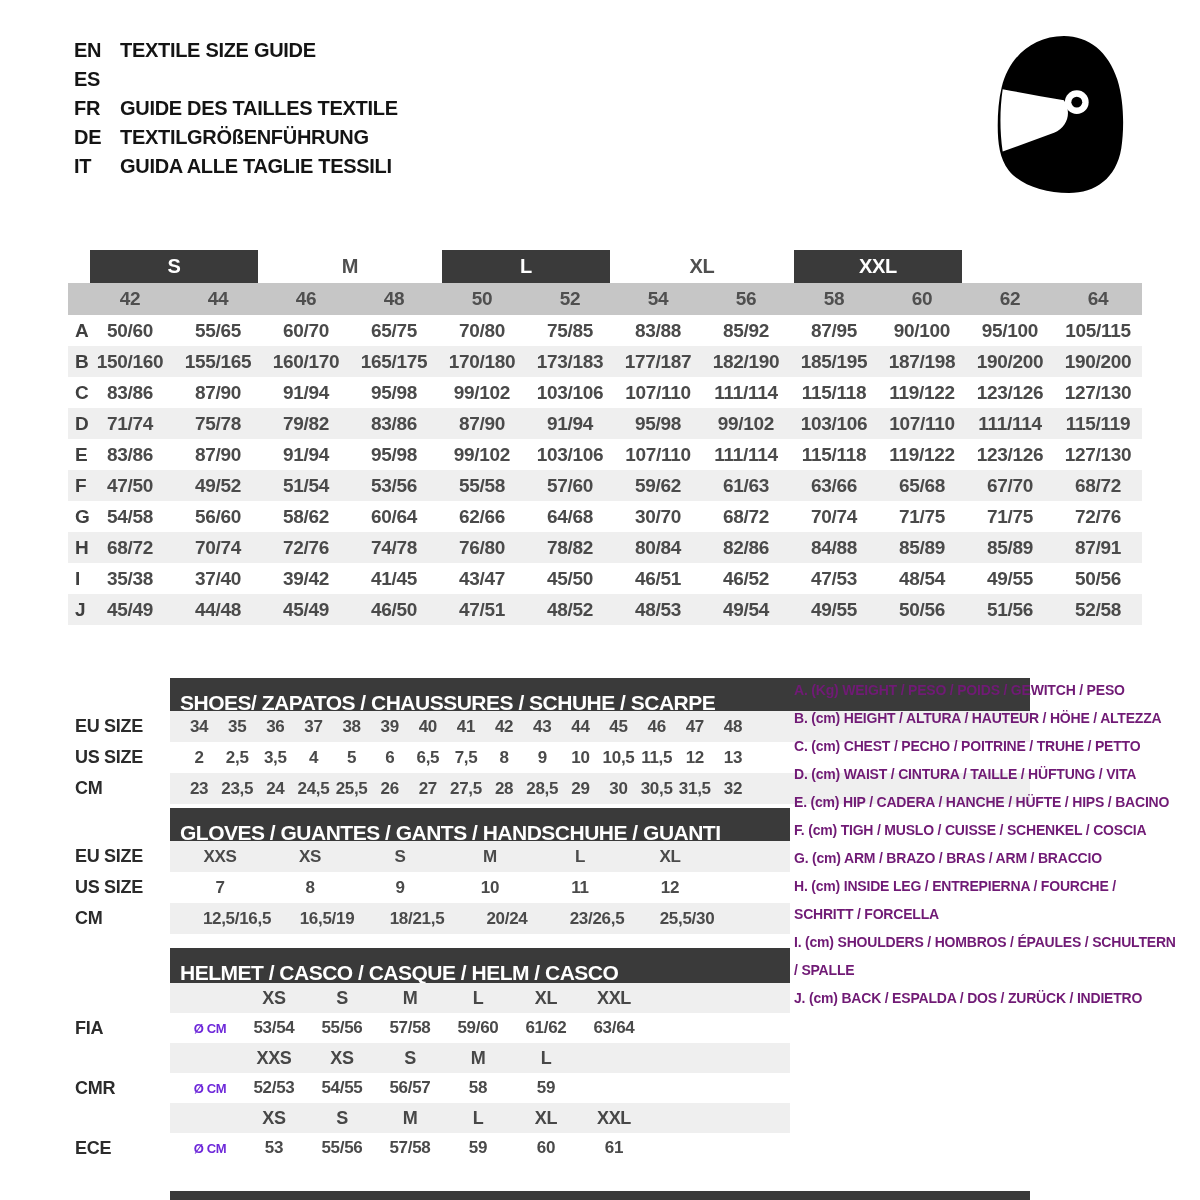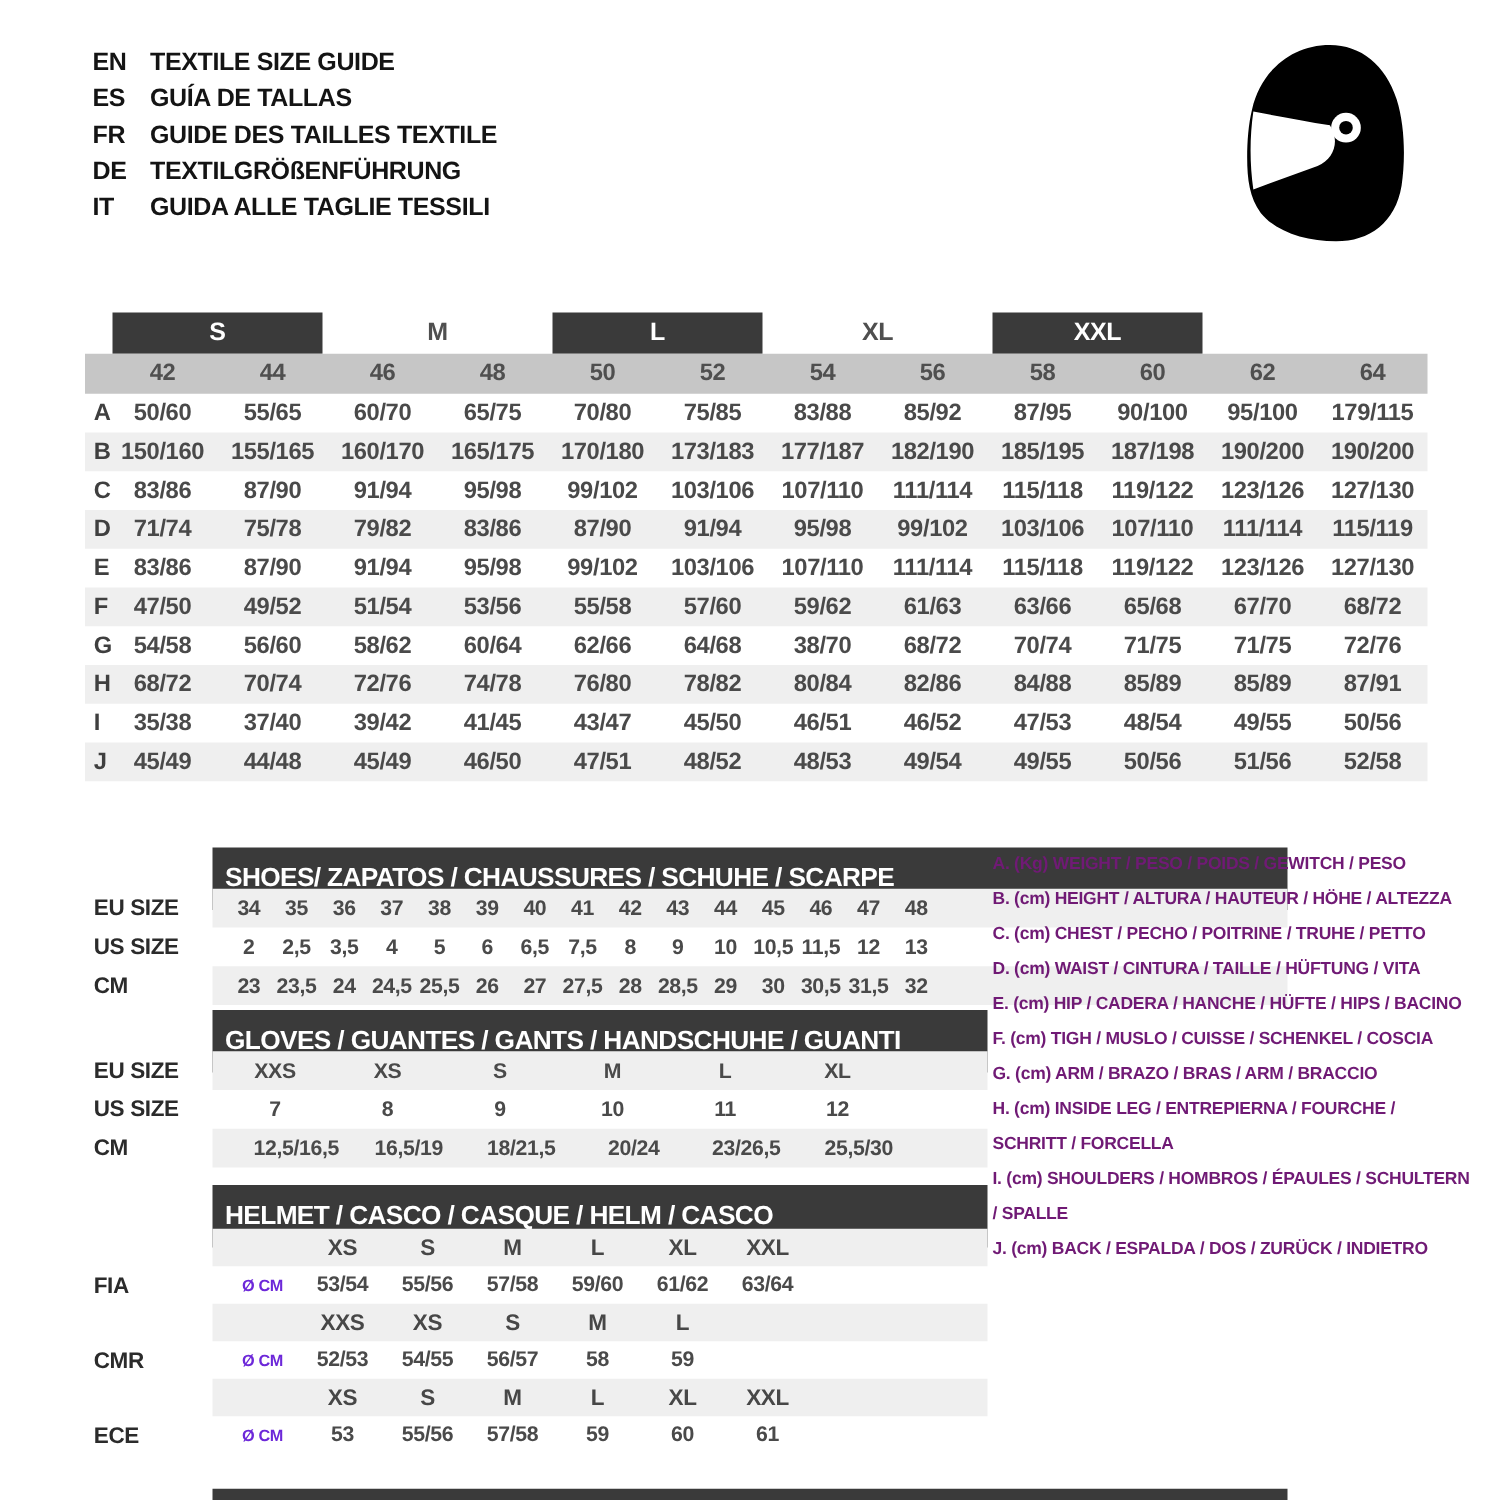--- a/index.html
+++ b/index.html
@@ -63,21 +63,20 @@
 
 <div class="page">
 
   <div class="lang-list">
       <div class="lang-row">
         <span>EN</span>
         <span>TEXTILE SIZE GUIDE</span>
       </div>
       <div class="lang-row">
         <span>ES</span>
-        <span>GUÍA DE TALLAS</span>
       </div>
       <div class="lang-row">
         <span>FR</span>
         <span>GUIDE DES TAILLES TEXTILE</span>
       </div>
       <div class="lang-row">
         <span>DE</span>
         <span>TEXTILGRÖßENFÜHRUNG</span>
       </div>
       <div class="lang-row">
@@ -122,21 +121,21 @@
         <span class="cell">55/65</span>
         <span class="cell">60/70</span>
         <span class="cell">65/75</span>
         <span class="cell">70/80</span>
         <span class="cell">75/85</span>
         <span class="cell">83/88</span>
         <span class="cell">85/92</span>
         <span class="cell">87/95</span>
         <span class="cell">90/100</span>
         <span class="cell">95/100</span>
-        <span class="cell">179/115</span>
+        <span class="cell">105/115</span>
       </div>
       <div class="a-row striped">
         <span class="letter">B</span>
         <span class="cell">150/160</span>
         <span class="cell">155/165</span>
         <span class="cell">160/170</span>
         <span class="cell">165/175</span>
         <span class="cell">170/180</span>
         <span class="cell">173/183</span>
         <span class="cell">177/187</span>
@@ -207,21 +206,21 @@
         <span class="cell">68/72</span>
       </div>
       <div class="a-row">
         <span class="letter">G</span>
         <span class="cell">54/58</span>
         <span class="cell">56/60</span>
         <span class="cell">58/62</span>
         <span class="cell">60/64</span>
         <span class="cell">62/66</span>
         <span class="cell">64/68</span>
-        <span class="cell">38/70</span>
+        <span class="cell">30/70</span>
         <span class="cell">68/72</span>
         <span class="cell">70/74</span>
         <span class="cell">71/75</span>
         <span class="cell">71/75</span>
         <span class="cell">72/76</span>
       </div>
       <div class="a-row striped">
         <span class="letter">H</span>
         <span class="cell">68/72</span>
         <span class="cell">70/74</span>

